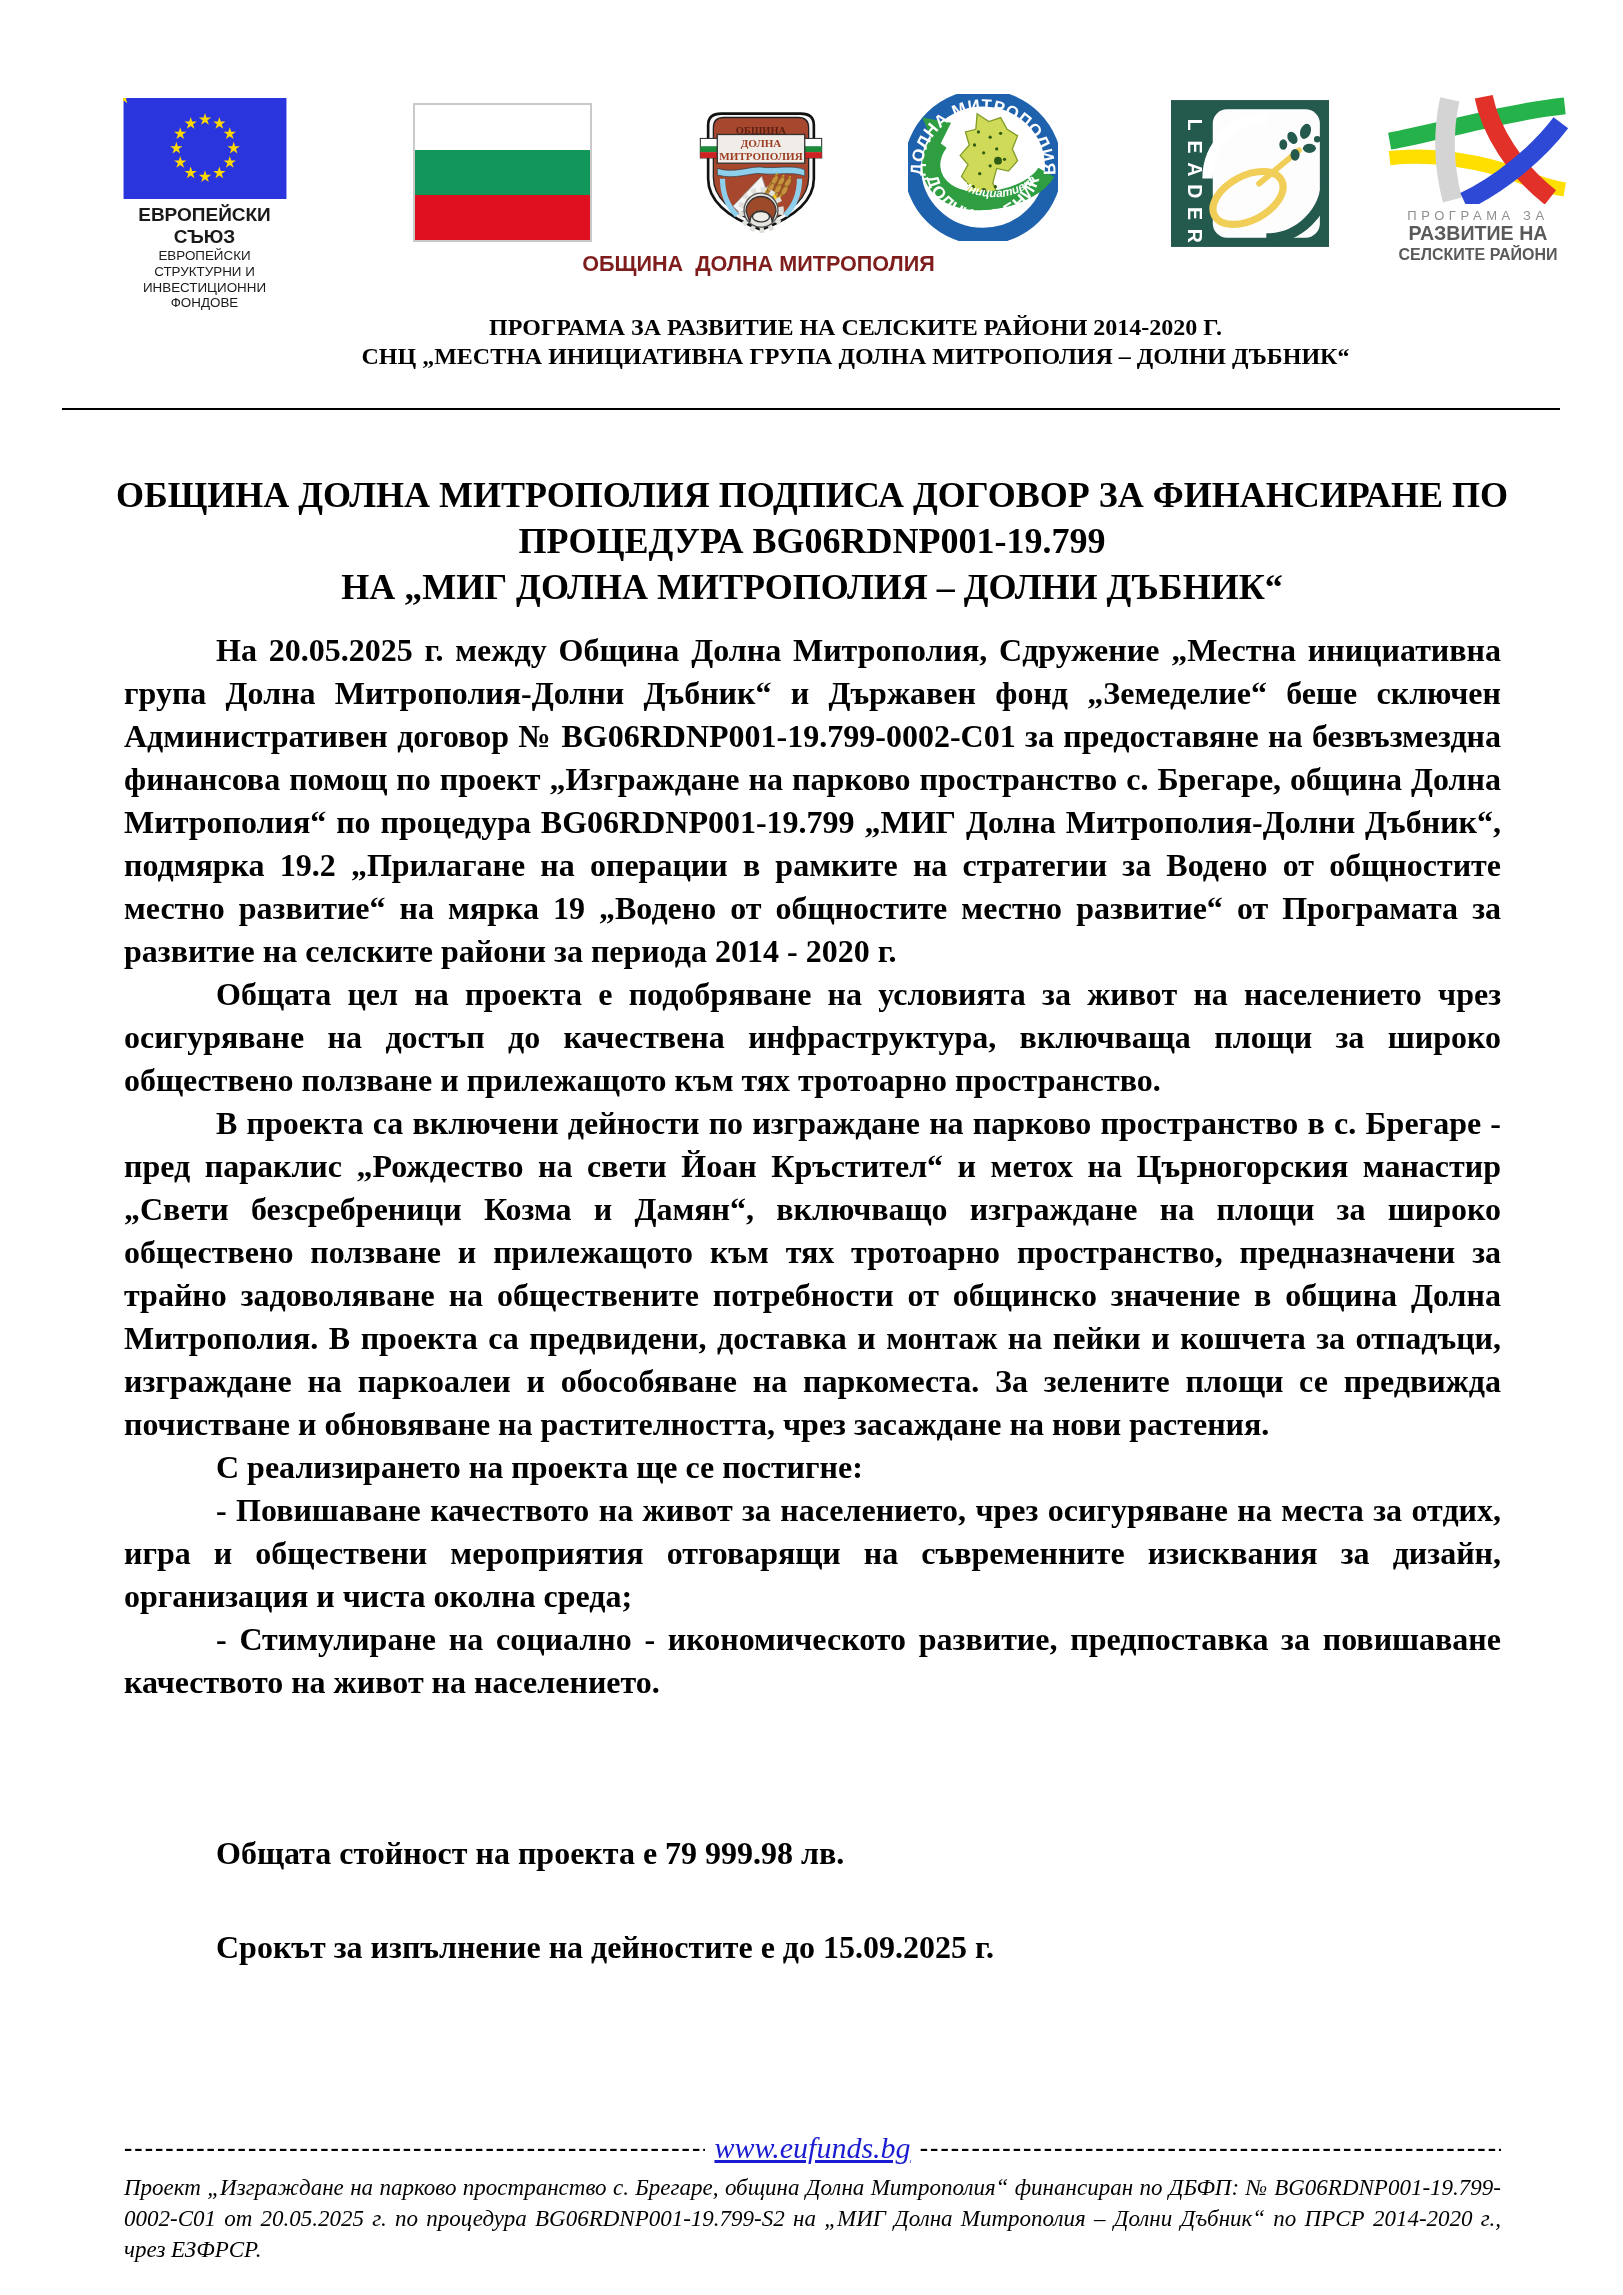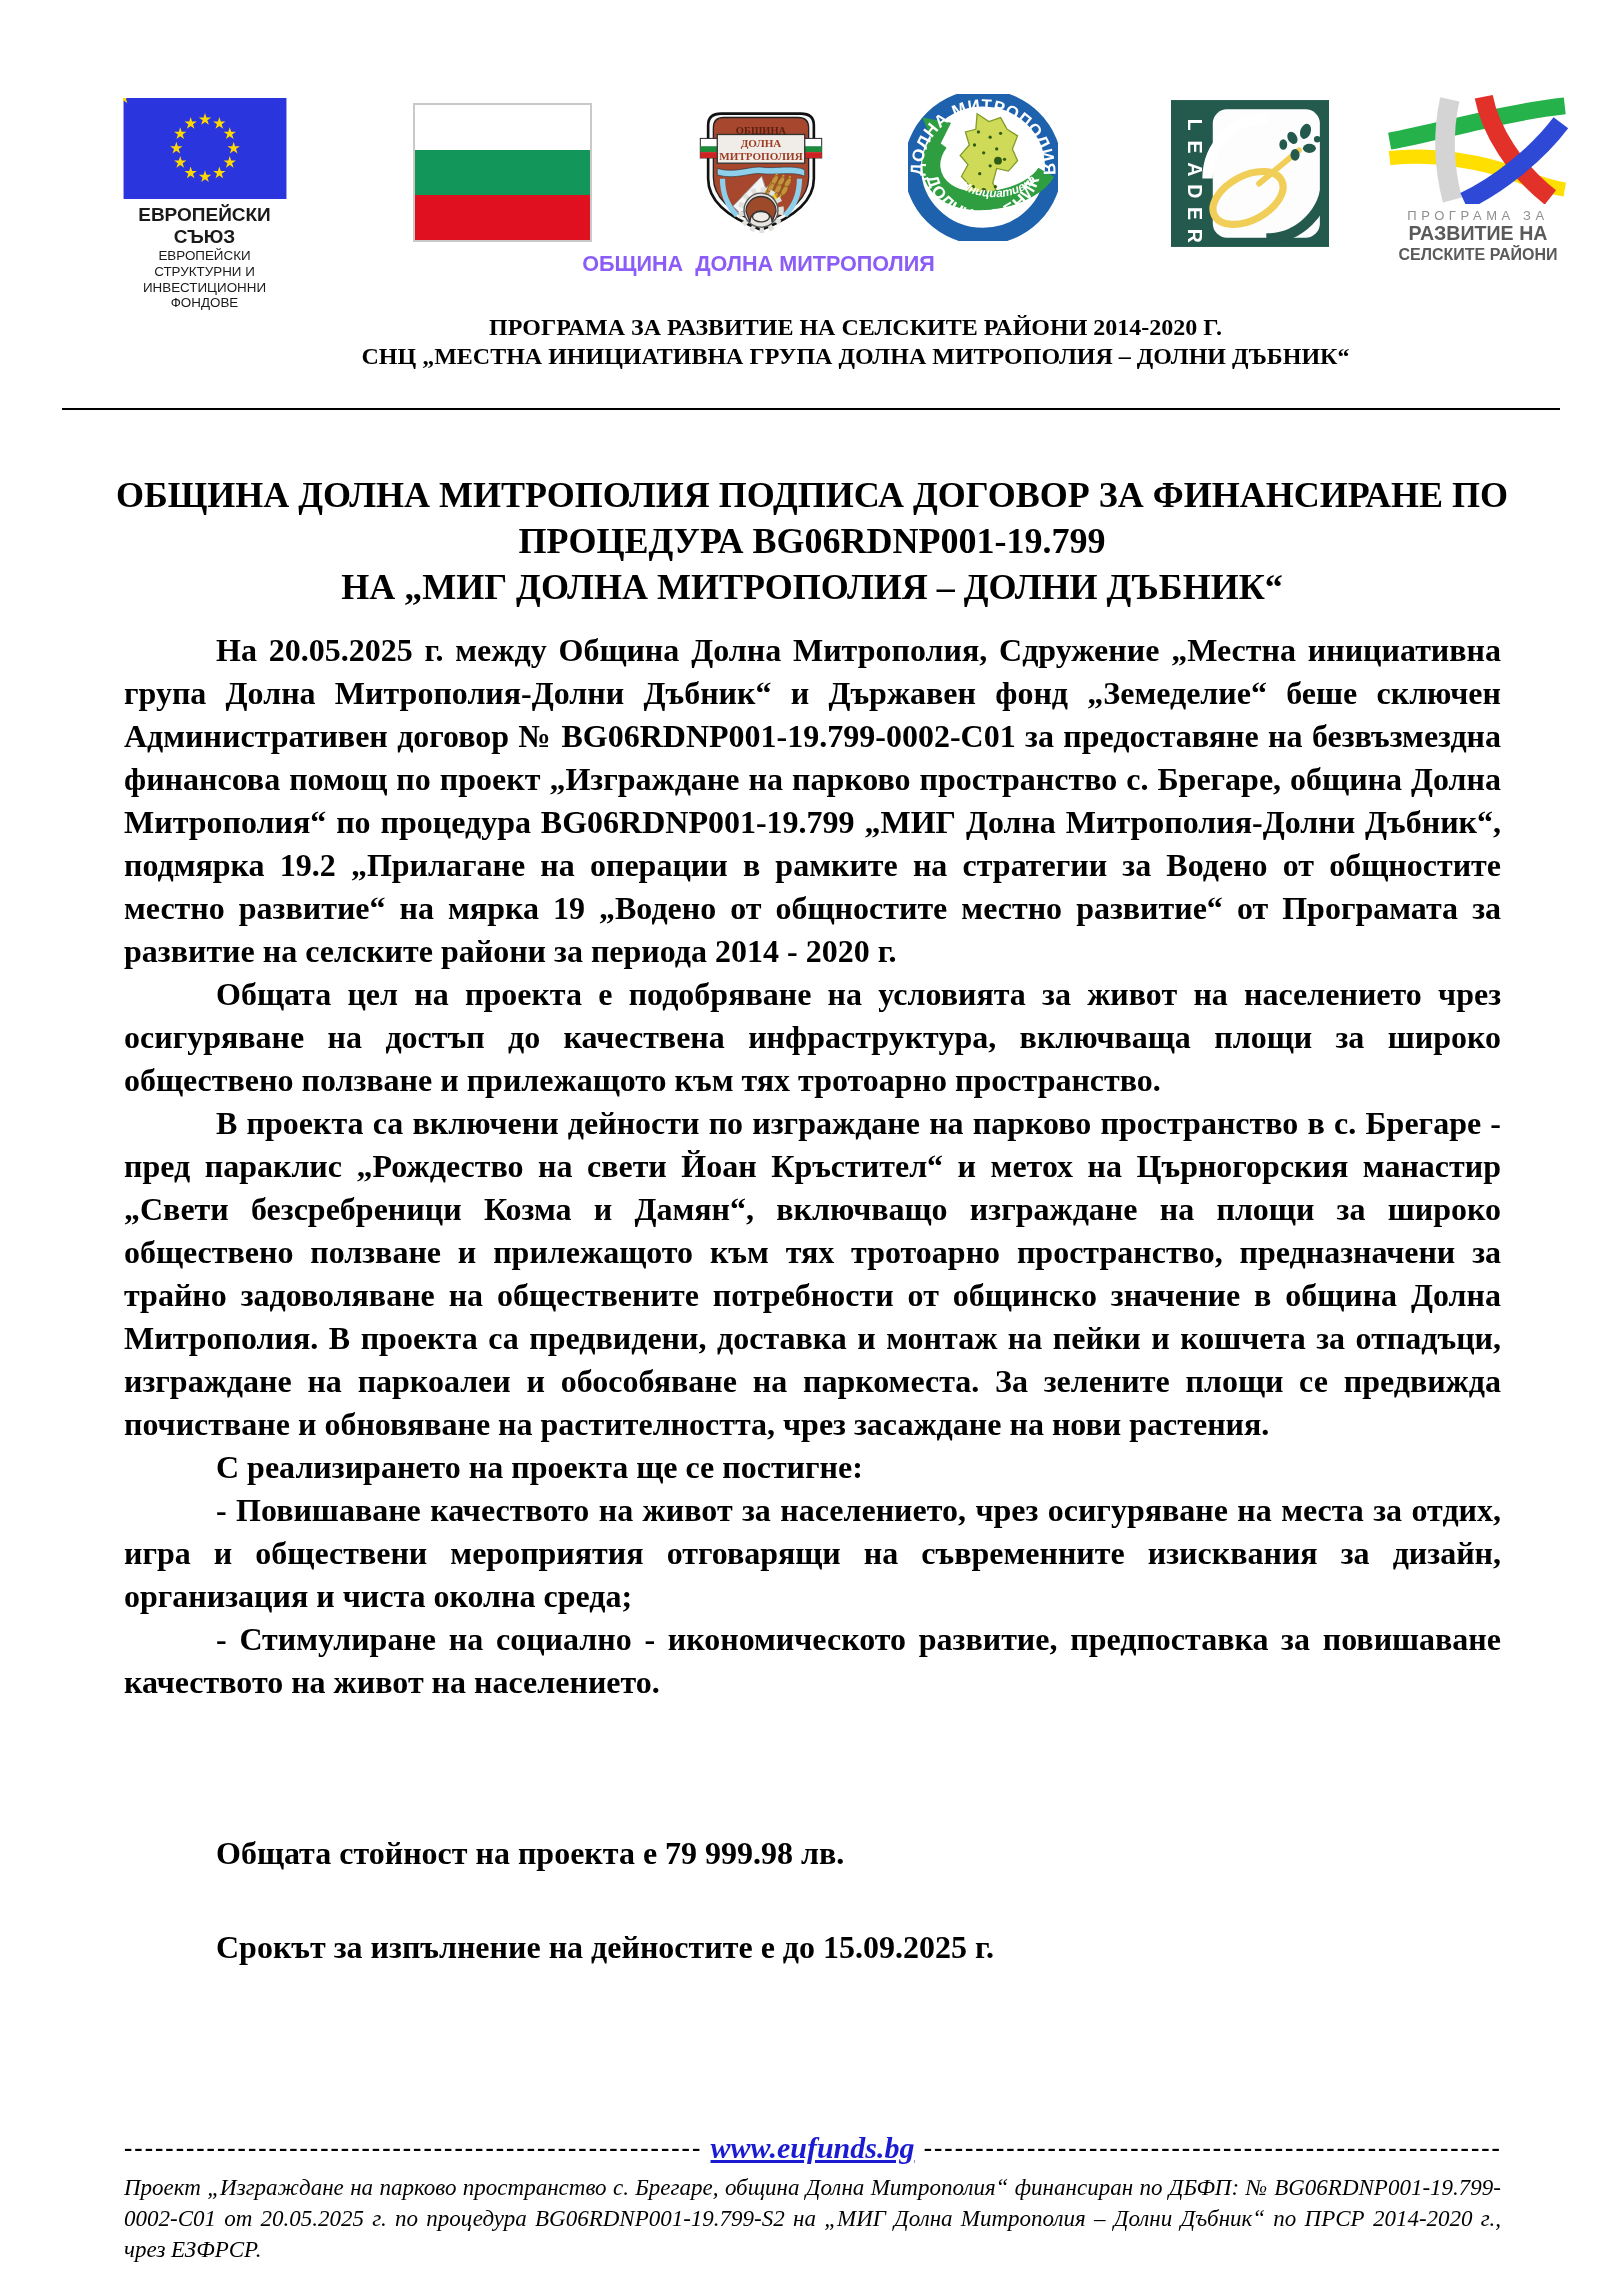--- a/index.html
+++ b/index.html
@@ -23,21 +23,21 @@
   .mig{left:908px;top:94px;}
   .leader{left:1171px;top:100px;}
   .prsr{left:1380px;top:94px;width:196px;text-align:center;}
   .prsr svg{display:block;margin:0 auto;}
   .prsr-t1{font-family:"Liberation Sans",sans-serif;font-size:13px;color:#8f8f8f;letter-spacing:4.6px;margin-top:3.9px;white-space:nowrap;}
   .prsr-t2{font-family:"Liberation Sans",sans-serif;font-size:19.6px;font-weight:bold;color:#5a5a5a;line-height:21.6px;white-space:nowrap;}
   .prsr-t3{font-family:"Liberation Sans",sans-serif;font-size:16px;font-weight:bold;color:#5a5a5a;line-height:21.6px;white-space:nowrap;}
   .muni-caption{
     position:absolute;left:569px;top:251px;width:379px;
     font-family:"Liberation Sans",sans-serif;font-size:21.6px;font-weight:bold;
-    text-align:center;white-space:pre;color:#8b5cf6;
+    text-align:center;white-space:pre;color:#7f1d1d;
   }
   
   .program-header{
     position:absolute;top:313px;left:0;width:100%;
     text-align:center;font-weight:bold;font-size:24px;line-height:29px;padding-left:44px;
   }
   .rule{position:absolute;top:408px;left:62px;width:1498px;border-top:2.6px solid #000;}
   
   .doc-title{
     position:absolute;top:472px;left:79px;width:1466px;
@@ -52,21 +52,21 @@
   .body-text p.sp1{margin-top:128px;}
   .body-text p.sp2{margin-top:51px;}
   
   .footer{position:absolute;top:2131px;left:124px;width:1377px;}
   .sep-row{display:flex;align-items:center;height:34px;}
   .dashes{
     flex:1;overflow:hidden;white-space:nowrap;
     font-weight:bold;font-size:25px;letter-spacing:2px;line-height:34px;
   }
   .eu-link{
-    margin:0 9.2px;font-style:italic;font-weight:700;font-size:30px;
+    margin:0 9.2px;font-style:italic;font-weight:400;font-size:30px;
     color:#1b1bd1;text-decoration:underline;white-space:nowrap;
   }
   .footer-note{
     margin-top:6.5px;font-style:italic;font-size:23px;line-height:31px;
     text-align:justify;
   }
   svg text{user-select:none;}
 </style>
 </head>
 <body>

